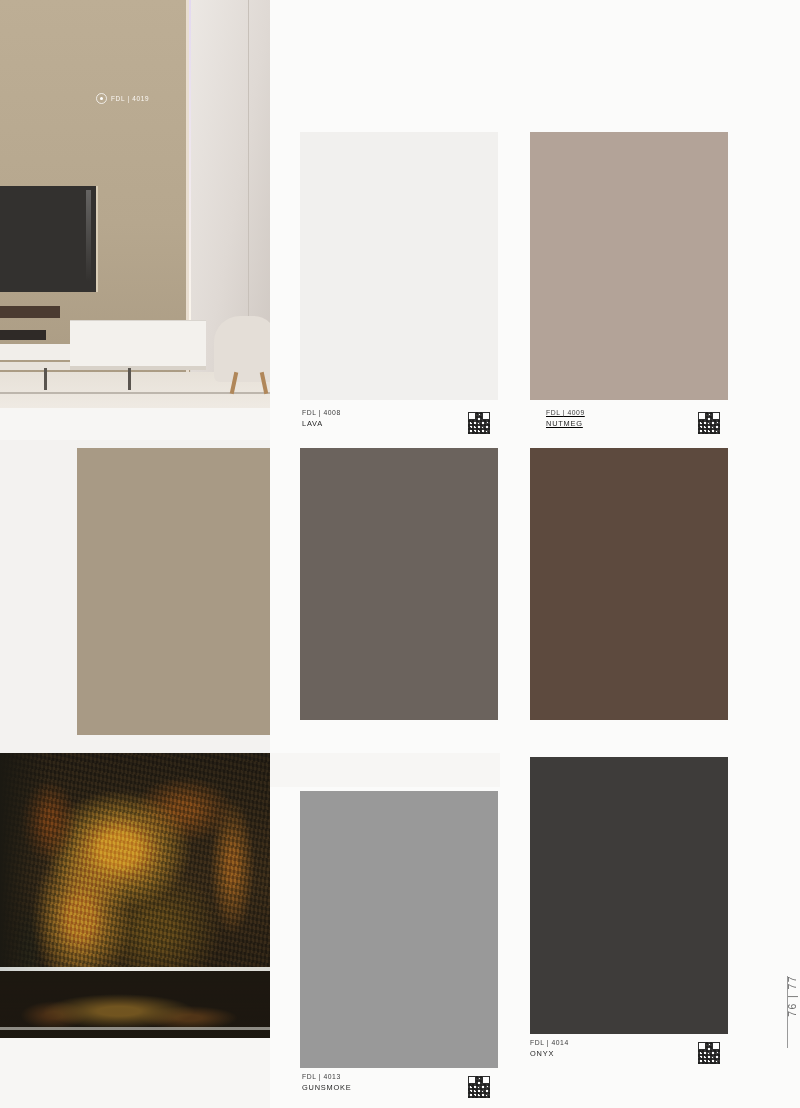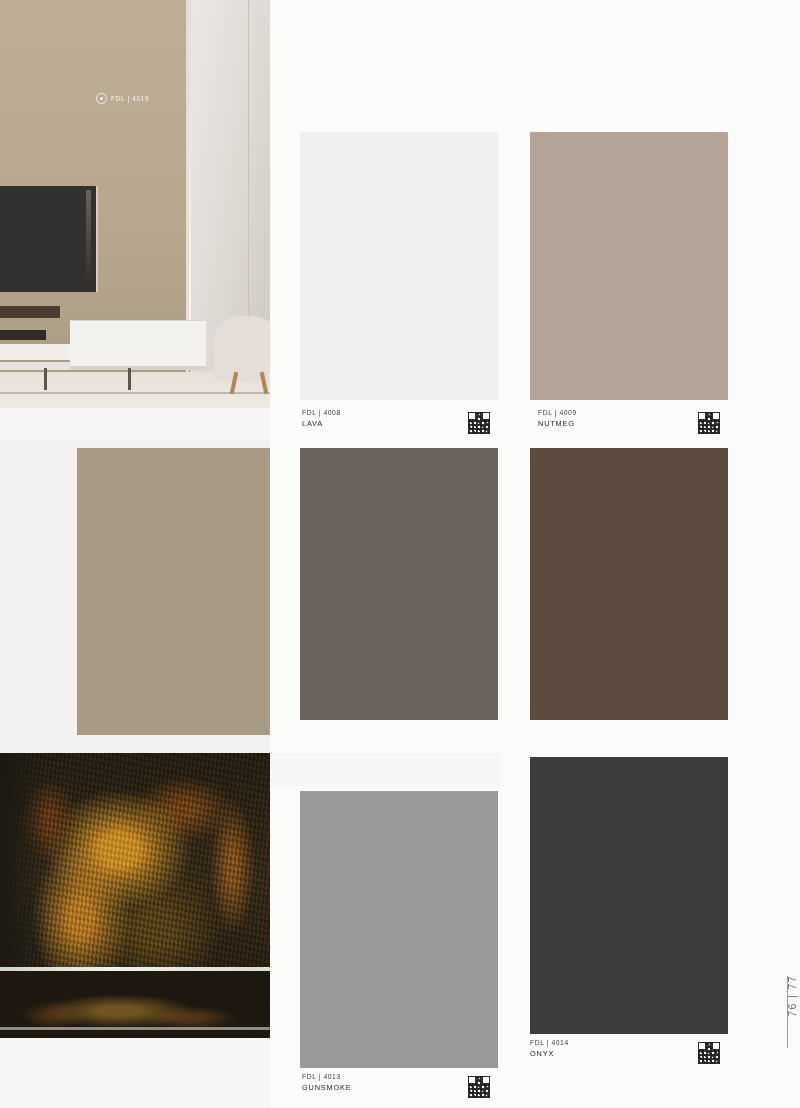--- a/index.html
+++ b/index.html
@@ -191,21 +191,21 @@
     <div class="swatch" style="left:30px;top:132px;width:198px;height:268px;background:#f1f0ee;"></div>
     <div class="caption" style="left:32px;top:408px;">
       <div class="cap-code">FDL | 4008</div>
       <div class="cap-name">LAVA</div>
     </div>
     <div class="qr" style="left:198px;top:412px;"></div>
   </div>
 
   <div class="cell" style="left:500px;top:0;width:300px;height:440px;background:#fbfbfa;">
     <div class="swatch" style="left:30px;top:132px;width:198px;height:268px;background:#b3a398;"></div>
-    <div class="caption" style="left:38px;top:408px;">
+    <div class="caption" style="left:46px;top:408px;text-decoration:underline;">
       <div class="cap-code">FDL | 4009</div>
       <div class="cap-name">NUTMEG</div>
     </div>
     <div class="qr" style="left:198px;top:412px;"></div>
   </div>
 
   <div class="cell" style="left:0;top:440px;width:270px;height:313px;background:#f3f2f0;">
     <div class="swatch" style="left:77px;top:8px;width:193px;height:707px;background:#a89a85;clip-path:inset(0 0 420px 0);"></div>
 
   </div>

